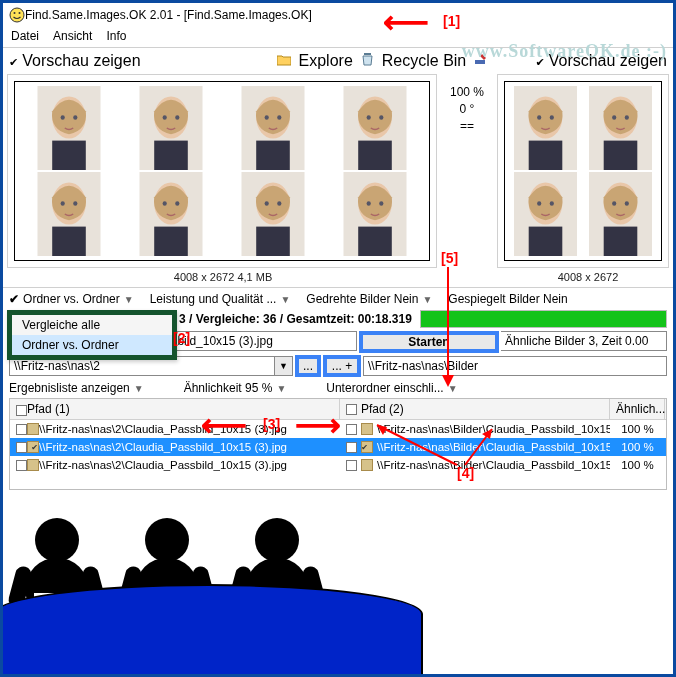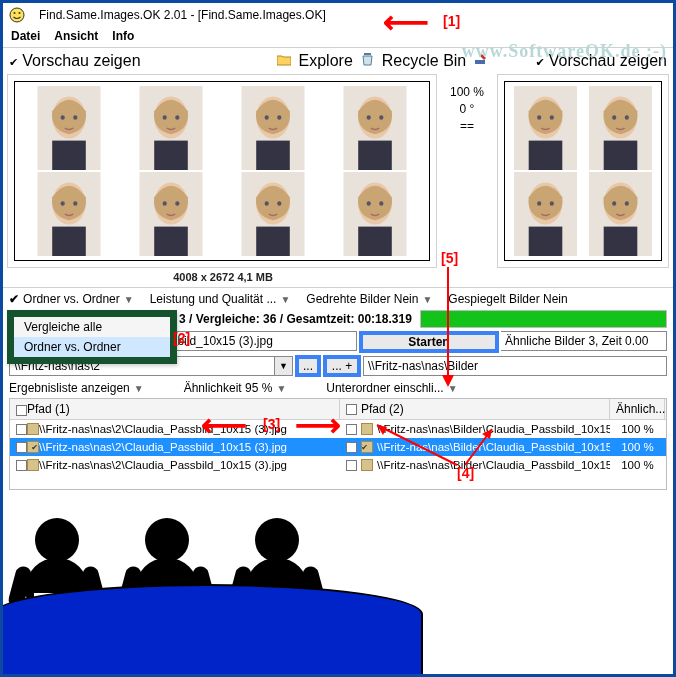--- a/index.html
+++ b/index.html
@@ -11,31 +11,31 @@
     height: 677px;
     overflow: hidden;
     border: 3px solid #0a4aa0;
     position: relative;
   }
   .titlebar {
     background: #fff;
     padding: 4px 6px;
     display: flex;
     align-items: center;
-    gap: 14px;
+    gap: 0;
   }
   .titlebar .appicon { width: 16px; height: 16px; }
   .titlebar .title { font-size: 12px; }
   .menubar {
     padding: 2px 8px;
     display: flex;
     gap: 14px;
     font-size: 12px;
   }
-  .menubar span { text-decoration: underline; text-decoration-color: transparent; font-weight: bold; }
+  .menubar span { text-decoration: underline; text-decoration-color: transparent; }
   .rule { border-top: 1px solid #d0d0d0; margin: 2px 0 0 0; }
   .toolbar-row {
     display: flex;
     align-items: center;
     gap: 8px;
     padding: 4px 6px;
   }
   .toolbar-row.top { font-size: 16px; }
   .chk::before { content: "✔"; margin-right: 4px; font-size: 11px; }
   .preview-area {
@@ -90,21 +90,21 @@
     gap: 4px;
     cursor: default;
     position: relative;
   }
   .drop-btn .arrow-down { font-size: 10px; color: #666; }
   .dd-menu {
     position: absolute;
     top: 18px;
     left: -2px;
     background: #f5f5f5;
-    border: 7px solid #14532d;
+    border: 5px solid #14532d;
     min-width: 170px;
     z-index: 5;
     box-shadow: 1px 2px 4px rgba(0,0,0,0.2);
   }
   .dd-item { padding: 3px 10px; font-size: 12px; }
   .dd-item.sel { background: #cfe8ff; }
   .progress-wrap {
     display: flex;
     align-items: center;
     gap: 0;
@@ -433,23 +433,24 @@
           <path d="M14 24q16-22 32 0q2 18-16 22q-18-4-16-22z" fill="#c9a574"></path>
           <ellipse cx="24" cy="30" rx="2" ry="2.2" fill="#556"></ellipse>
           <ellipse cx="36" cy="30" rx="2" ry="2.2" fill="#556"></ellipse>
           <path d="M26 40q4 3 8 0" stroke="#a66" fill="none" stroke-width="1.4"></path>
           <rect x="14" y="52" width="32" height="28" fill="#334"></rect>
         </svg>
     </div>
   </div>
 </div>
 
-<div style="display:flex;font-weight:bold;">
+<div style="display:flex;">
   <div class="img-meta" style="flex:0 0 440px;">4008 x 2672 4,1 MB</div>
   <div style="width:60px;"></div>
+  <div class="img-meta" style="flex:1;">4008 x 2672</div>
 </div>
 
 <div class="rule"></div>
 
 <div class="options-row">
   <span class="drop-btn">
     <span style="font-weight:bold;">✔</span>
     <span>Ordner vs. Ordner</span>
     <span class="arrow-down">▼</span>
     <div class="dd-menu">

